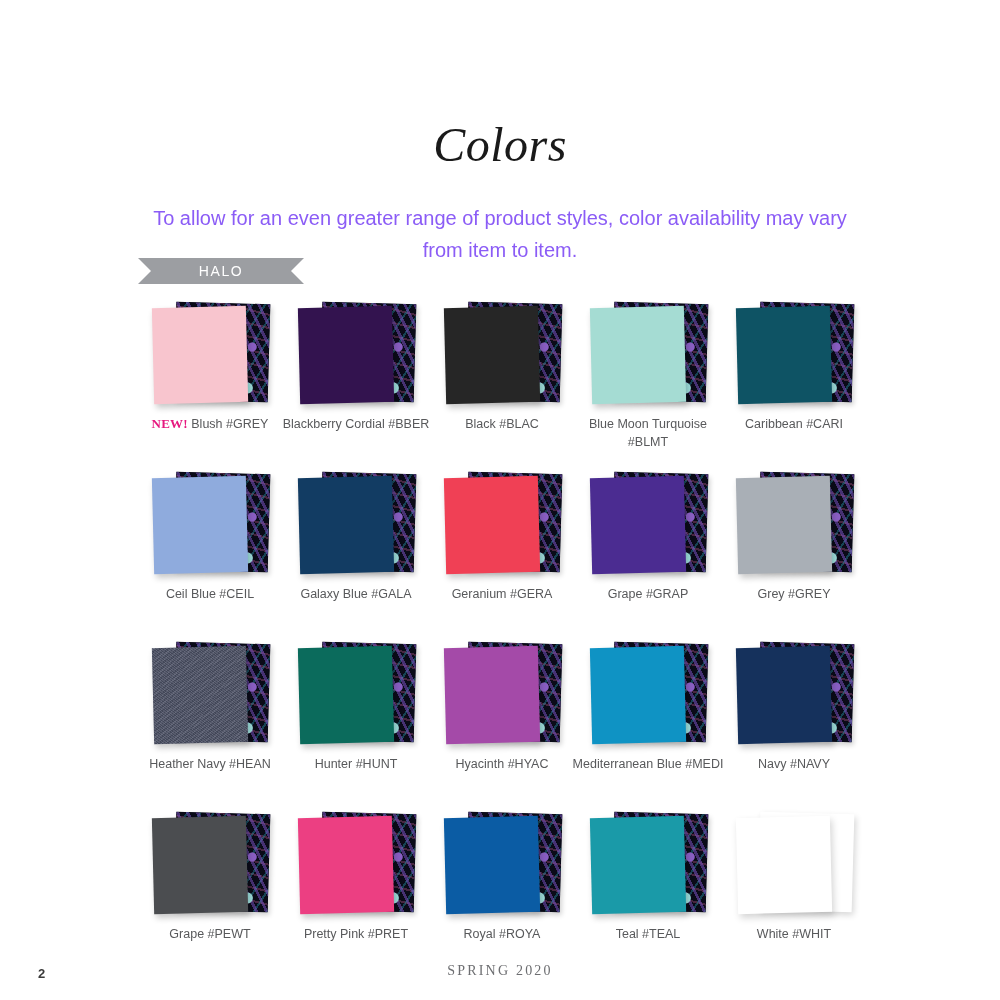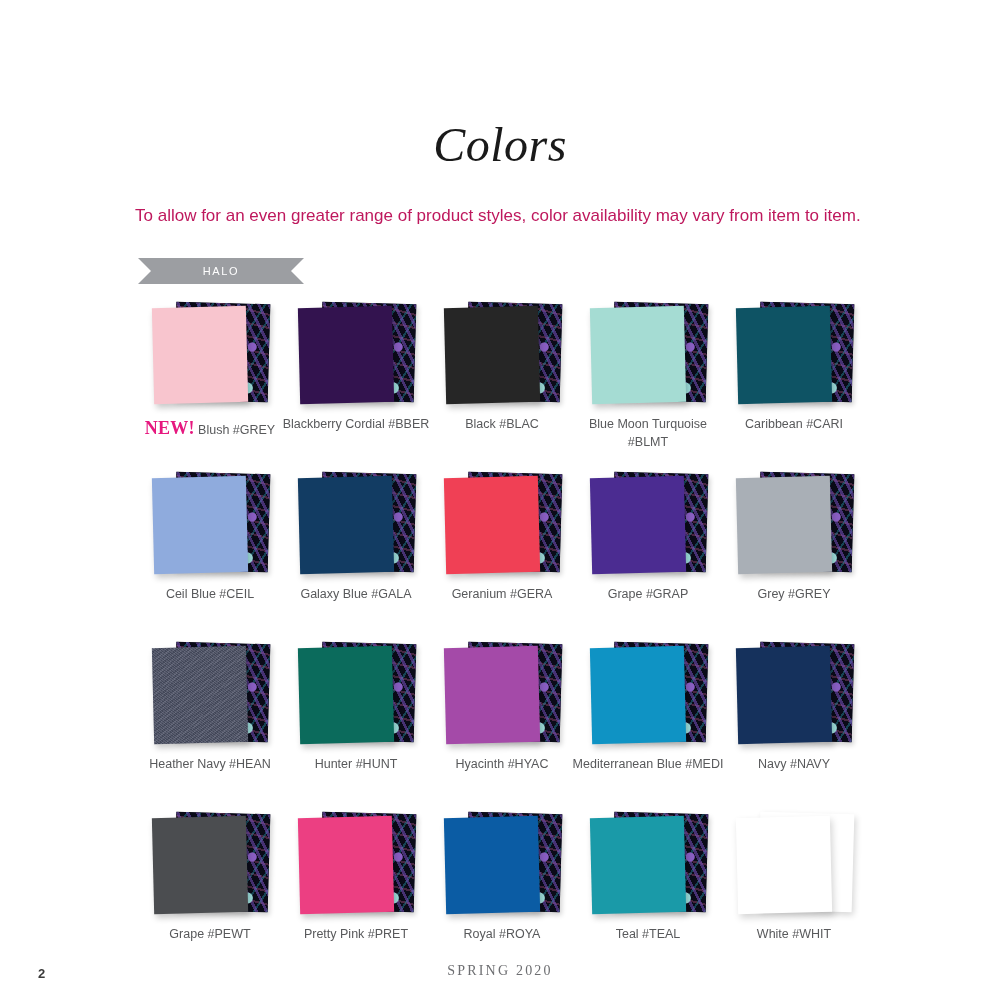--- a/index.html
+++ b/index.html
@@ -29,23 +29,23 @@
     font-family: "Liberation Serif", serif;
     font-style: italic;
     font-weight: 400;
     font-size: 48px;
     color: #1a1a1a;
     margin: 0;
     padding-top: 96px;
     letter-spacing: 0.5px;
   }
   .intro {
-    text-align: left;
-    font-size: 17px;
-    color: #be185d;
+    text-align: center;
+    font-size: 20px;
+    color: #8b5cf6;
     line-height: 1.62;
     margin: 30px auto 0 auto;
     width: 730px;
     font-weight: 400;
   }
   .intro-line { display: block; }
 
   
   .ribbon-wrap {
     position: absolute;
@@ -53,21 +53,21 @@
     top: 237px;
     width: 166px;
     height: 26px;
   }
   .ribbon {
     position: relative;
     width: 166px;
     height: 26px;
     background: #9c9ea2;
     color: #ffffff;
-    font-size: 11px;
+    font-size: 14px;
     letter-spacing: 1.6px;
     display: flex;
     align-items: center;
     justify-content: center;
     -webkit-clip-path: polygon(0 0, 166px 0, 166px 26px, 152px 13px, 166px 26px, 0 26px, 14px 13px);
     clip-path: polygon(0 0, 100% 0, 100% 0, 100% 0, 100% 100%, 0 100%, 0 100%);
   }
   .ribbon-notch-left,
   .ribbon-notch-right {
     position: absolute;
@@ -174,21 +174,21 @@
     text-align: center;
     font-size: 12.5px;
     color: #58595b;
     line-height: 1.45;
   }
   .new-tag {
     font-family: "Liberation Serif", serif;
     font-weight: 700;
     font-style: normal;
     color: #e6187f;
-    font-size: 18px;
+    font-size: 13px;
     letter-spacing: 0.2px;
   }
 
   
   .footer-page-number {
     position: absolute;
     left: 38px;
     bottom: 40px;
     font-size: 13px;
     font-weight: 700;

